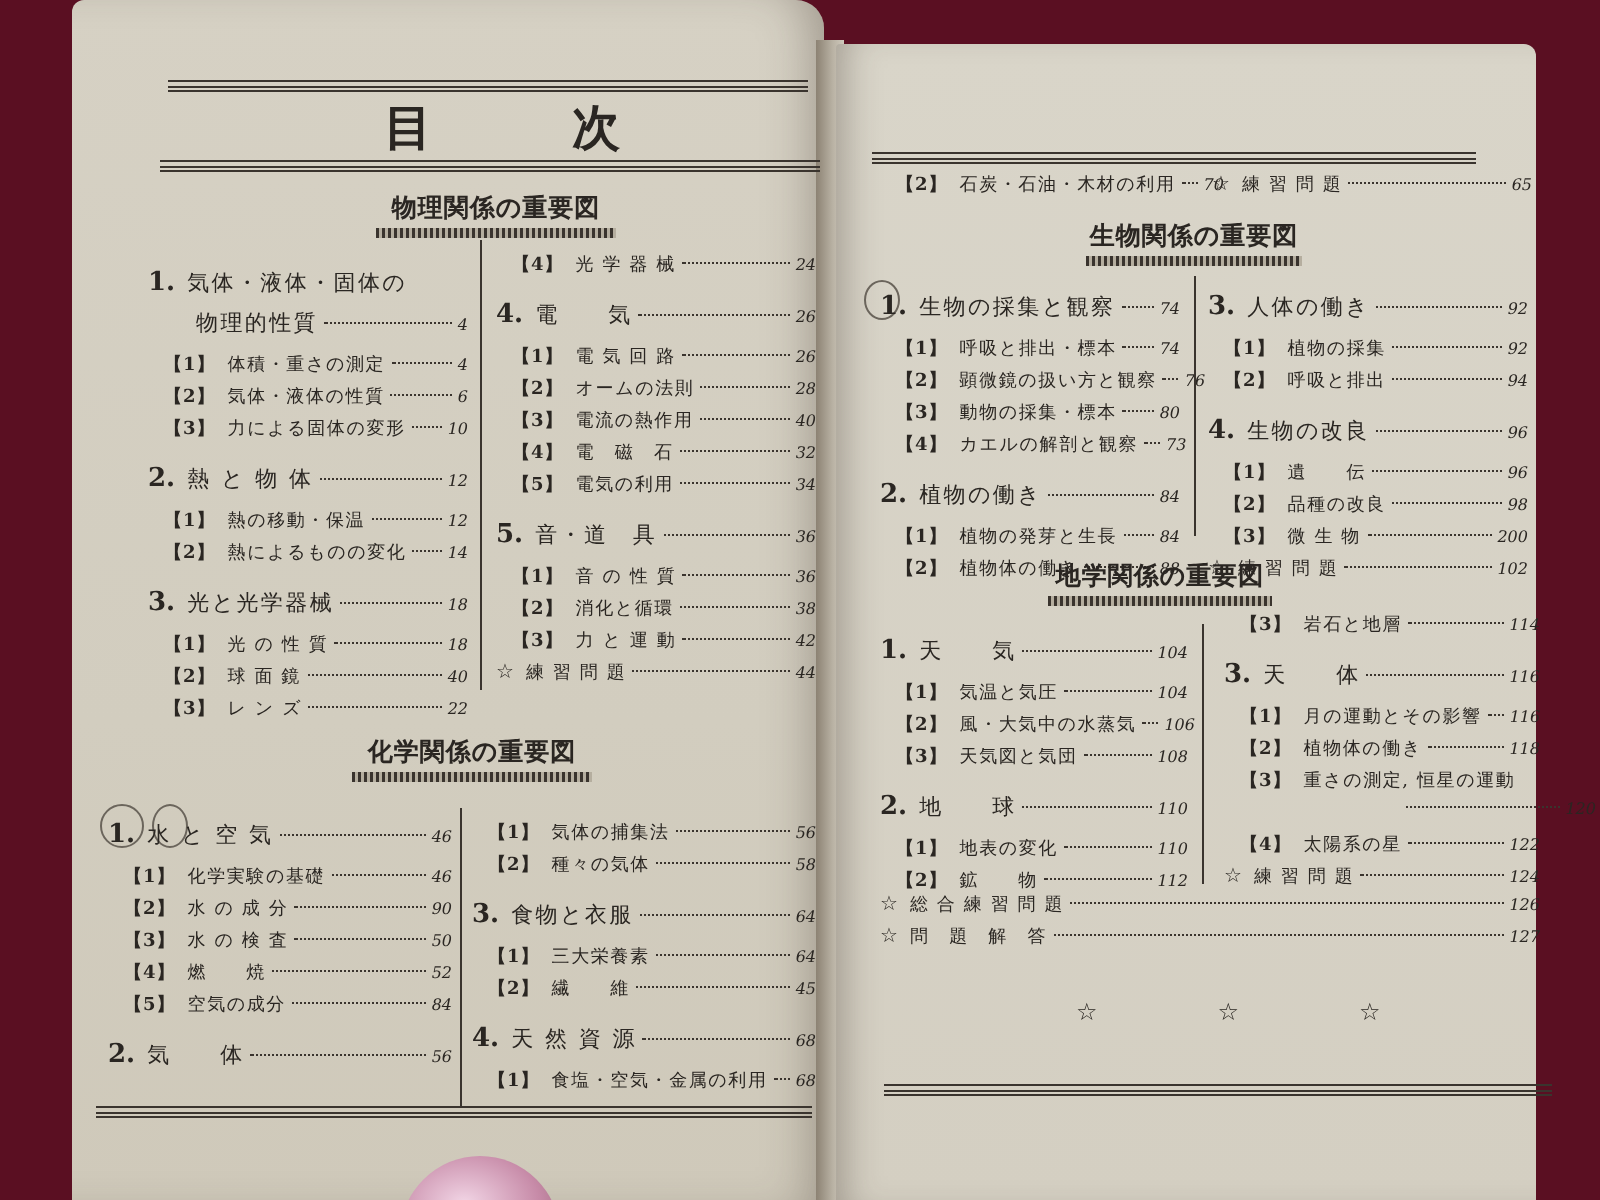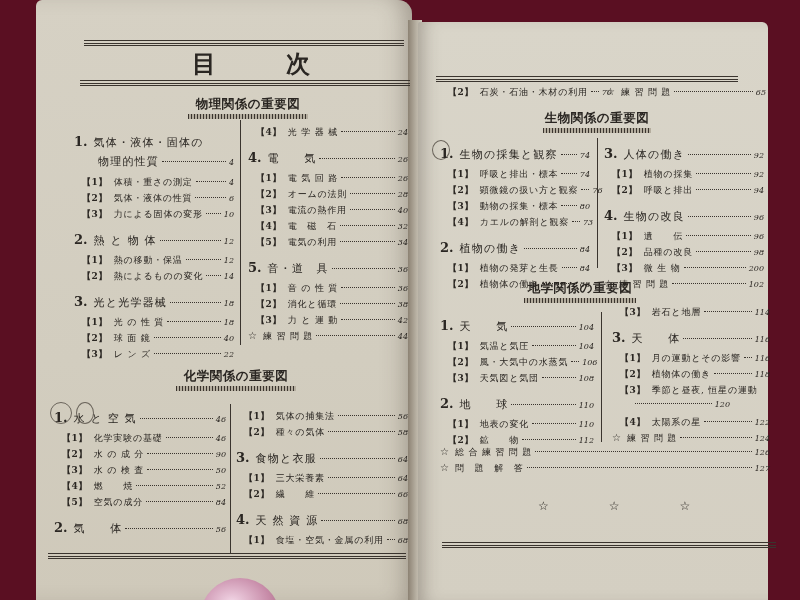--- a/index.html
+++ b/index.html
@@ -293,21 +293,21 @@
     <div class="row" style="left: 244px; top: 472px; width: 164px;">
       <span class="br">【1】</span>
       <span class="label">三大栄養素</span>
       <span class="dots"></span>
       <span class="page">64</span>
     </div>
     <div class="row" style="left: 244px; top: 488px; width: 164px;">
       <span class="br">【2】</span>
       <span class="label">繊　　維</span>
       <span class="dots"></span>
-      <span class="page">66</span>
+      <span class="page">45</span>
     </div>
     <div class="row h1" style="left: 236px; top: 512px; width: 172px;">
       <span class="num">4.</span>
       <span class="label">天 然 資 源</span>
       <span class="dots"></span>
       <span class="page">68</span>
     </div>
     <div class="row" style="left: 244px; top: 534px; width: 164px;">
       <span class="br">【1】</span>
       <span class="label">食塩・空気・金属の利用</span>
@@ -511,23 +511,23 @@
       <span class="page">116</span>
     </div>
     <div class="row" style="left: 620px; top: 368px; width: 150px;">
       <span class="br">【2】</span>
       <span class="label">植物体の働き</span>
       <span class="dots"></span>
       <span class="page">118</span>
     </div>
     <div class="row" style="left: 620px; top: 384px; width: 150px;">
       <span class="br">【3】</span>
-      <span class="label">季節と昼夜, 恒星の運動</span>
-    </div>
-    <div class="row" style="left: 632px; top: 400px; width: 98px;">
+      <span class="label">重さの測定, 恒星の運動</span>
+    </div>
+    <div class="row" style="left: 700px; top: 400px; width: 98px;">
       <span class="dots"></span>
       <span class="page">120</span>
     </div>
     <div class="row" style="left: 620px; top: 416px; width: 150px;">
       <span class="br">【4】</span>
       <span class="label">太陽系の星</span>
       <span class="dots"></span>
       <span class="page">122</span>
     </div>
     <div class="row" style="left: 612px; top: 432px; width: 158px;">

